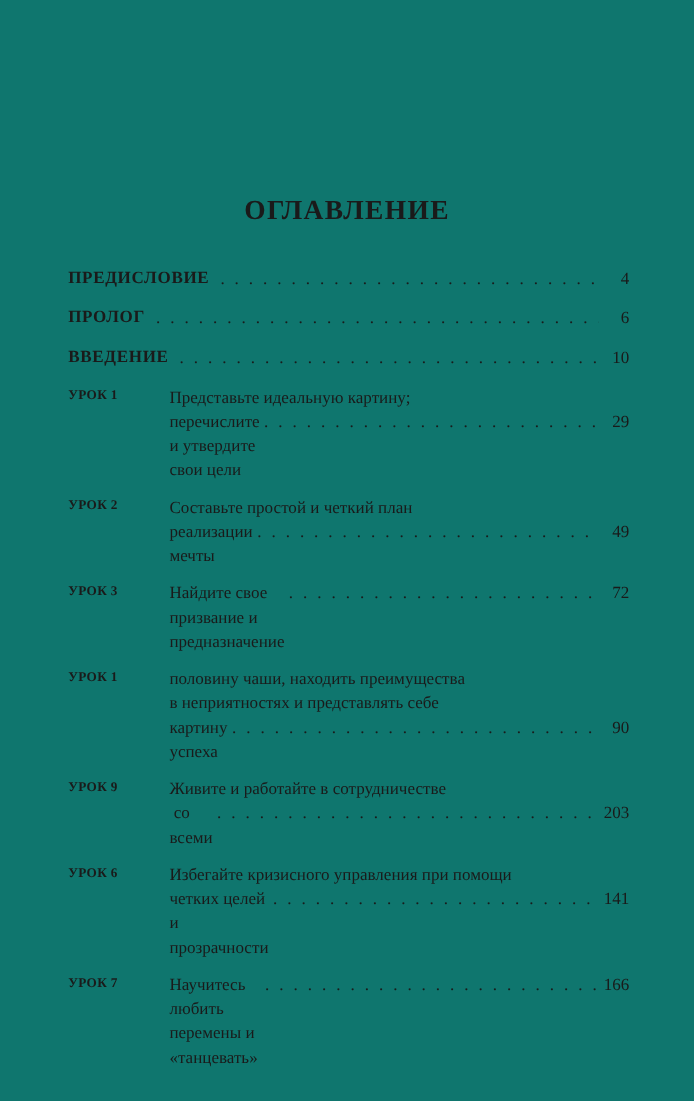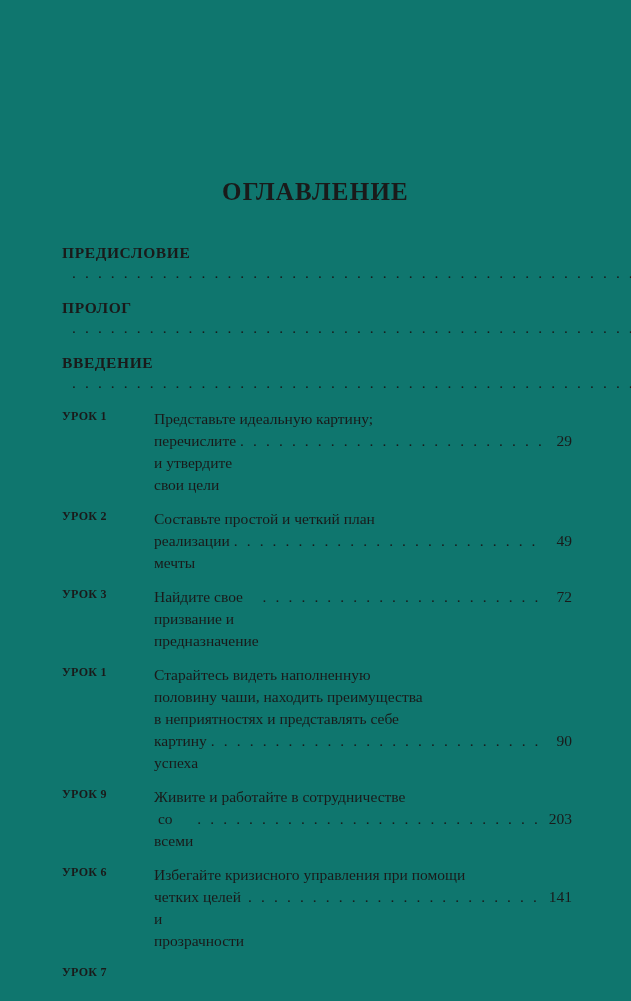--- a/index.html
+++ b/index.html
@@ -88,21 +88,21 @@
   }
   .line .spacer {
     flex: 1 1 auto;
   }
   
   .head-entry .entry-label {
     font-size: 15.5px;
     font-weight: bold;
     letter-spacing: 0.6px;
   }
-  .head-entry { margin-bottom: 14px; flex-direction: column; }
+  .head-entry { margin-bottom: 14px; }
   .lesson-entry { margin-bottom: 12px; }
 </style>
 </head>
 <body>
 
 <div class="page">
 
   <div class="toc-title">ОГЛАВЛЕНИЕ</div>
 
   <div class="toc-list">
@@ -175,24 +175,20 @@
           <span class="dots"></span>
           <span class="page-num">72</span>
         </div>
       </div>
     </div>
 
     <div class="entry lesson-entry">
       <div class="entry-label wide">УРОК 1</div>
       <div class="entry-body">
         <div class="line">
-          <span class="txt">Старайтесь видеть наполненную</span>
-          <span class="spacer"></span>
-        </div>
-        <div class="line">
           <span class="txt">половину чаши, находить преимущества</span>
           <span class="spacer"></span>
         </div>
         <div class="line">
           <span class="txt">в неприятностях и представлять себе</span>
           <span class="spacer"></span>
         </div>
         <div class="line">
           <span class="txt">картину успеха</span>
           <span class="dots"></span>
@@ -226,16 +222,23 @@
         <div class="line">
           <span class="txt">четких целей и прозрачности</span>
           <span class="dots"></span>
           <span class="page-num">141</span>
         </div>
       </div>
     </div>
 
     <div class="entry lesson-entry">
       <div class="entry-label wide">УРОК 7</div>
+      <div class="entry-body">
+        <div class="line">
+          <span class="txt">Научитесь любить перемены и «танцевать»</span>
+          <span class="dots"></span>
+          <span class="page-num">166</span>
+        </div>
+      </div>
     </div>
 
   </div>
 </div>
 
 </body></html>

